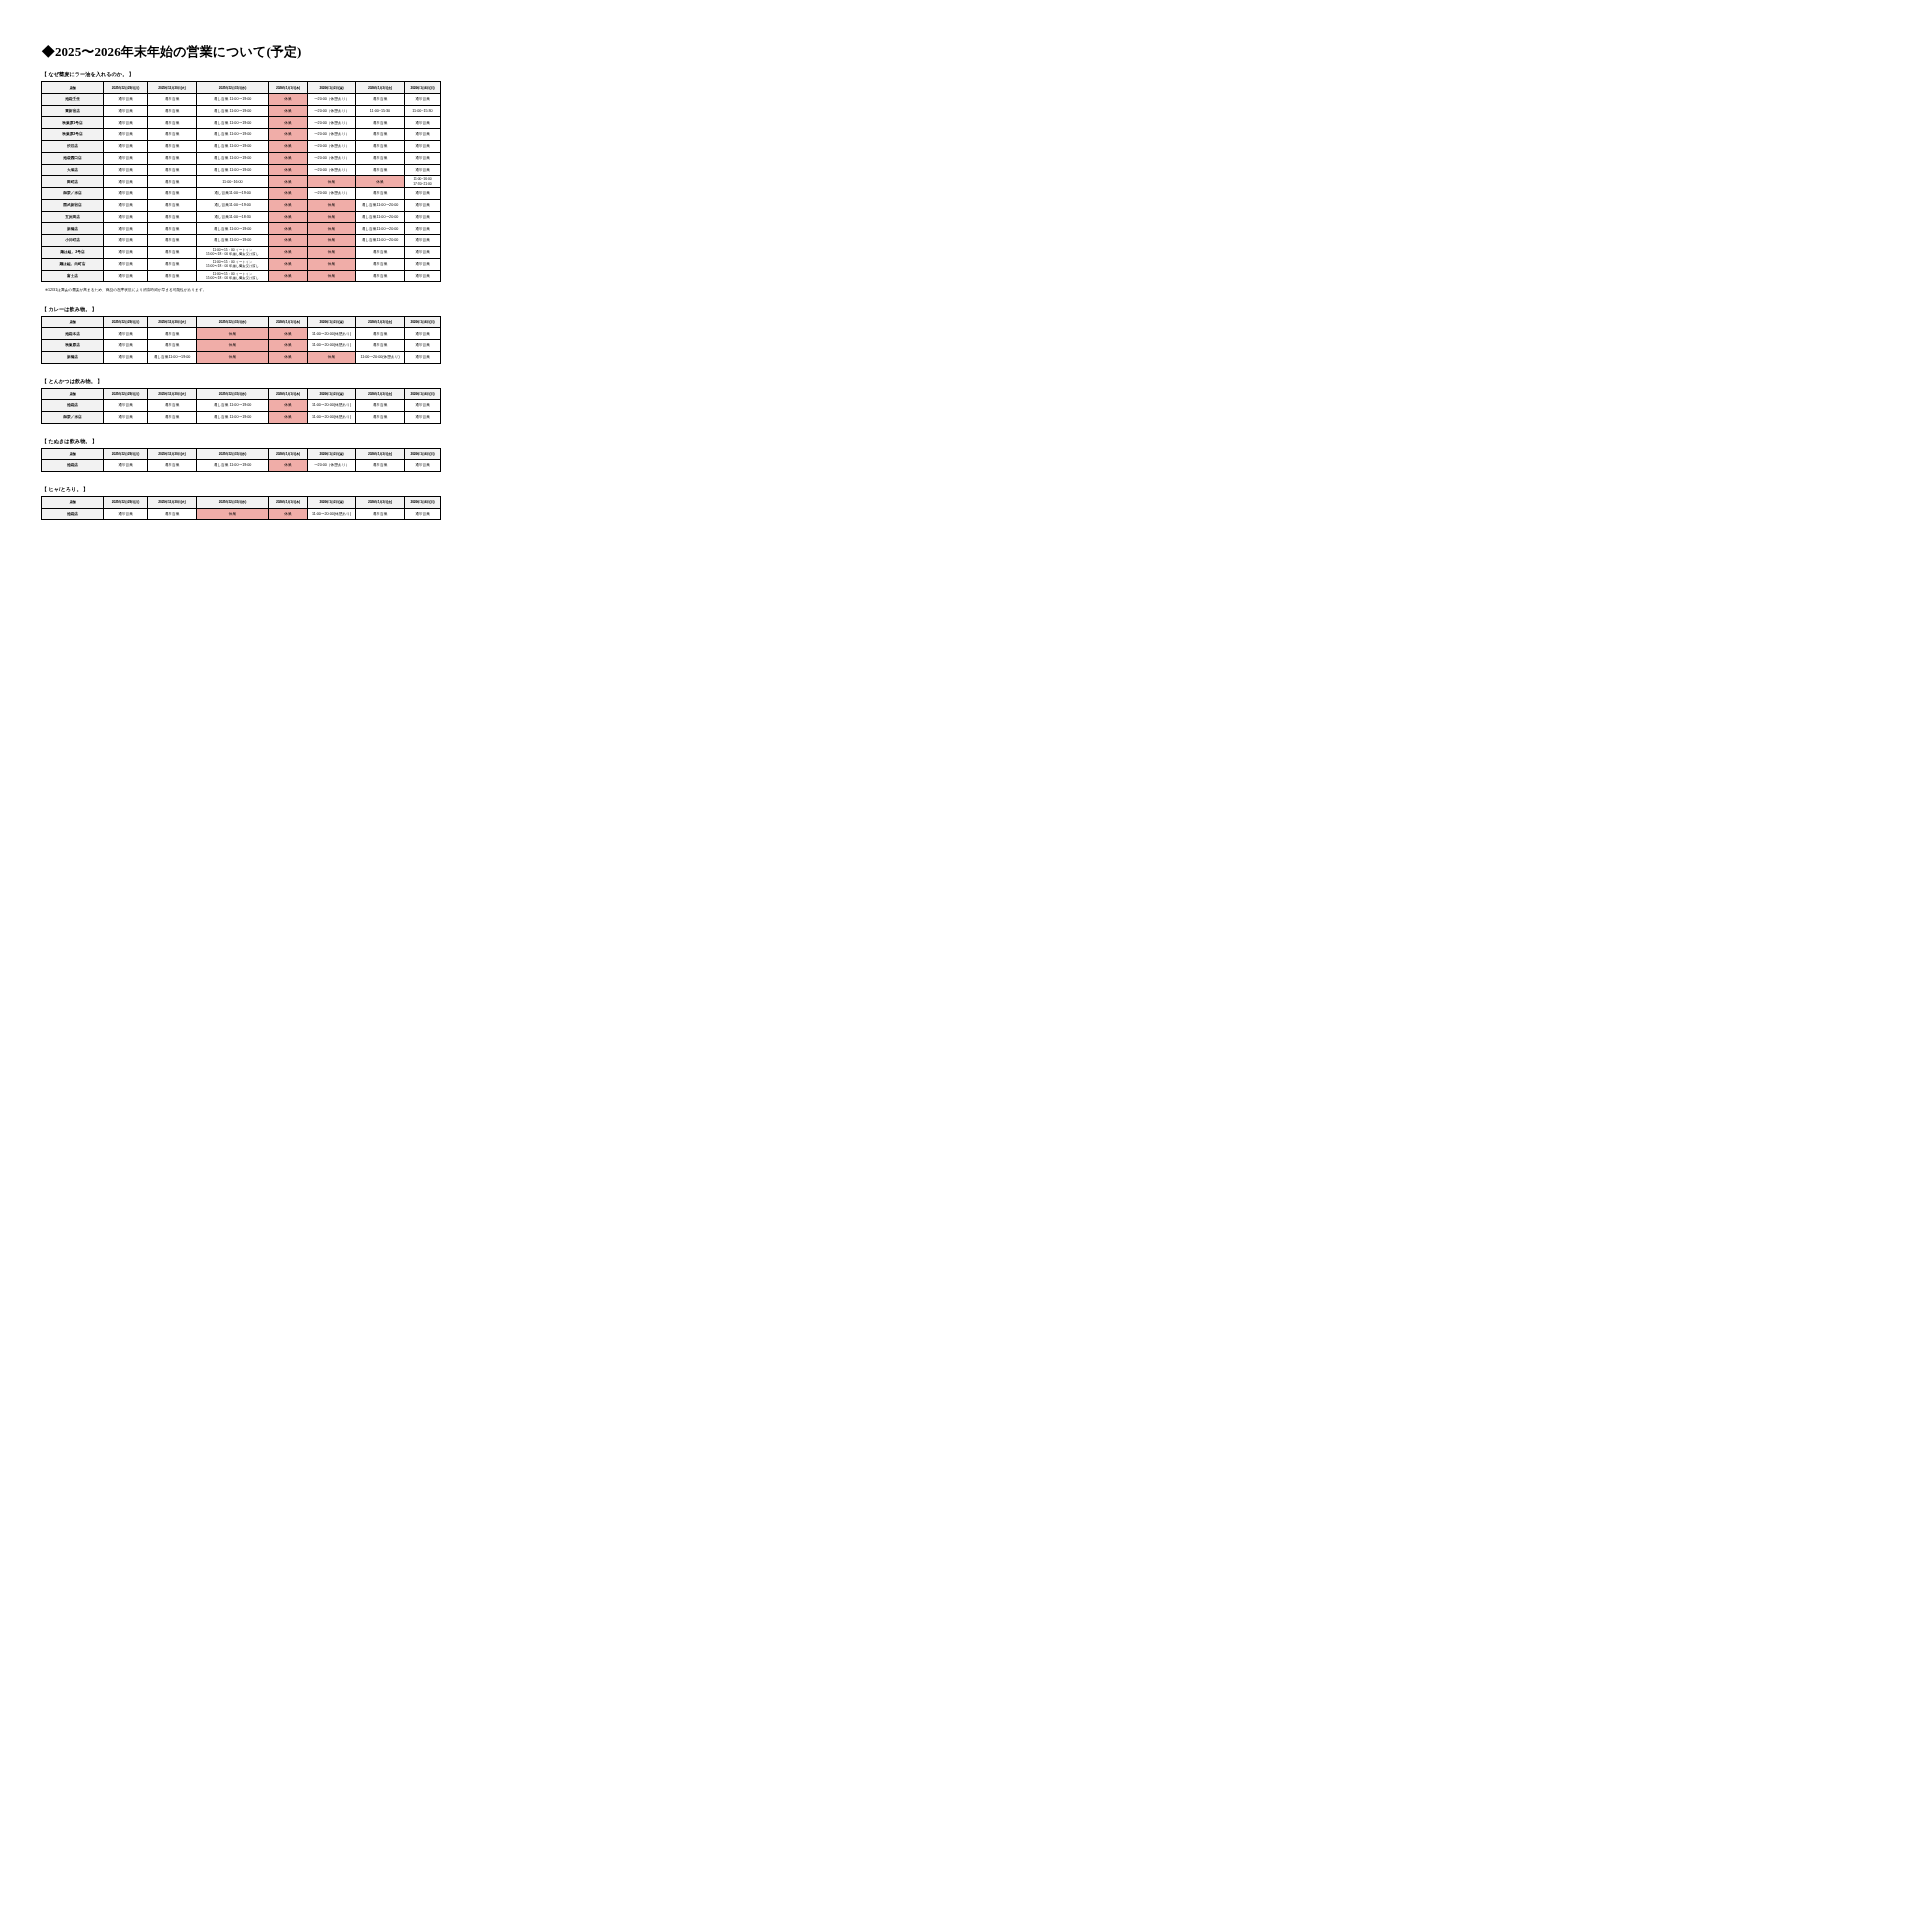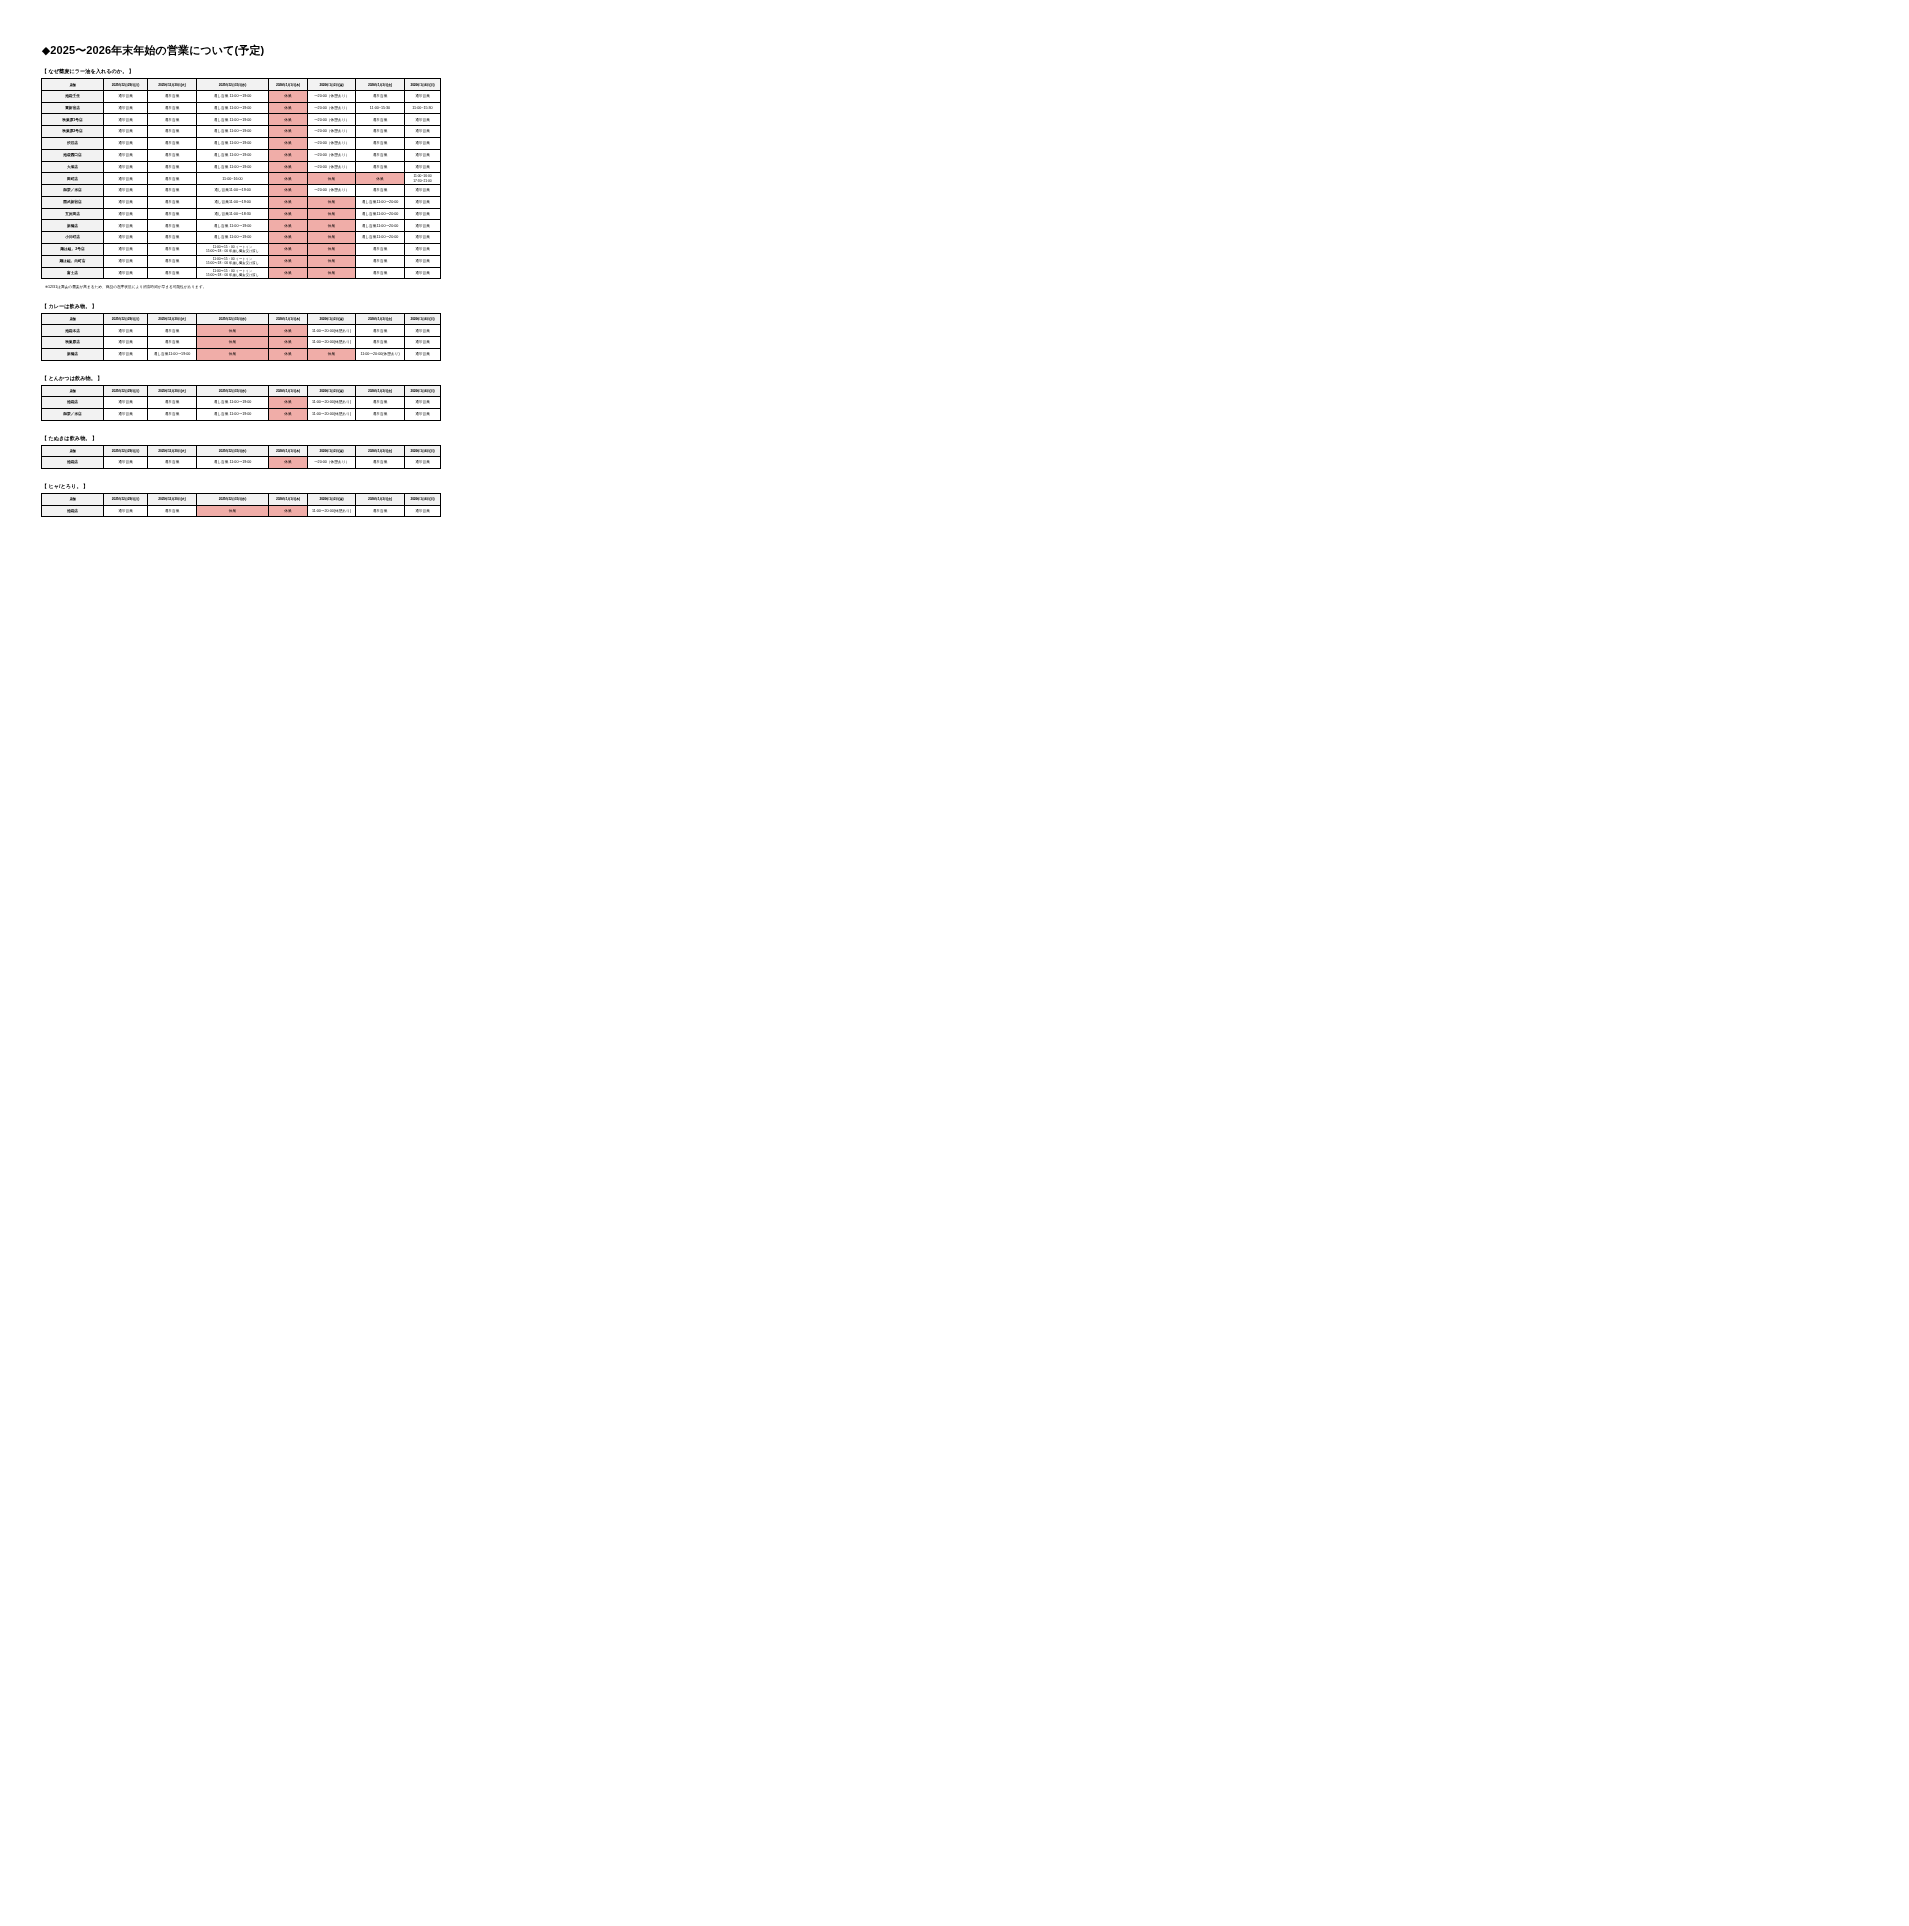--- a/index.html
+++ b/index.html
@@ -7,24 +7,25 @@
     width:478px;
     min-height:676px;
     box-sizing:border-box;
     background:#ffffff;
     color:#000;
     font-family:"Liberation Sans","DejaVu Sans",sans-serif;
     padding:43px 38px 15.4px 41px;
     position:relative;
   }
   .page-title{
-    font-size:11px;
+    font-size:13px;
     font-weight:bold;
     margin:0 0 0 0.8px;
     letter-spacing:0.1px;
+    font-family:Liberation Serif, serif;
   }
   .section-label{
     font-size:5.2px;
     font-weight:bold;
     margin:14px 0 3.1px 0.8px;
   }
   .tbl-section:first-of-type .section-label{margin-top:10.4px;}
   table.sched{
     border-collapse:collapse;
     table-layout:fixed;

